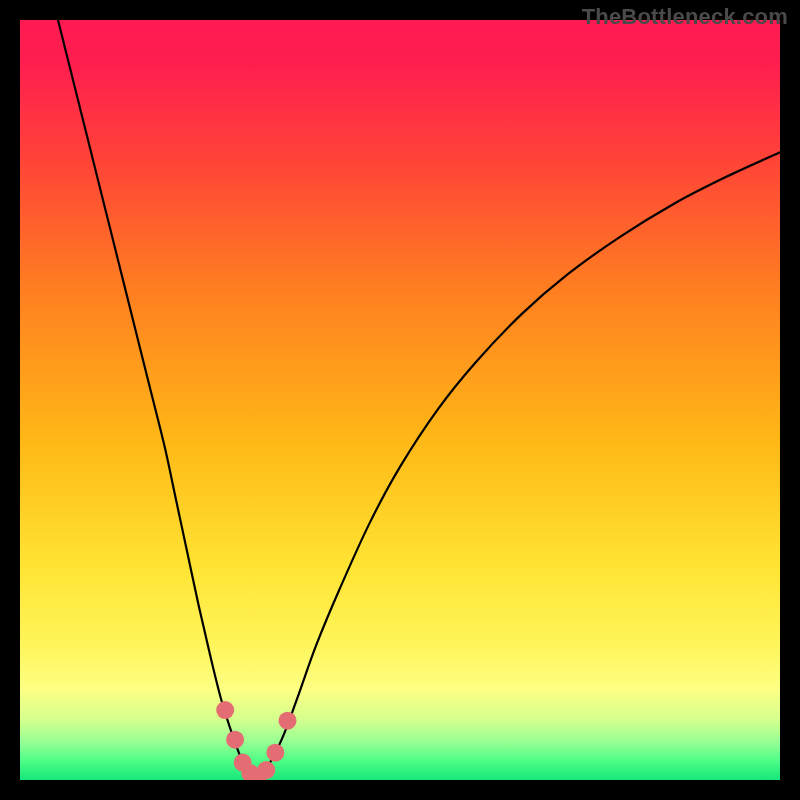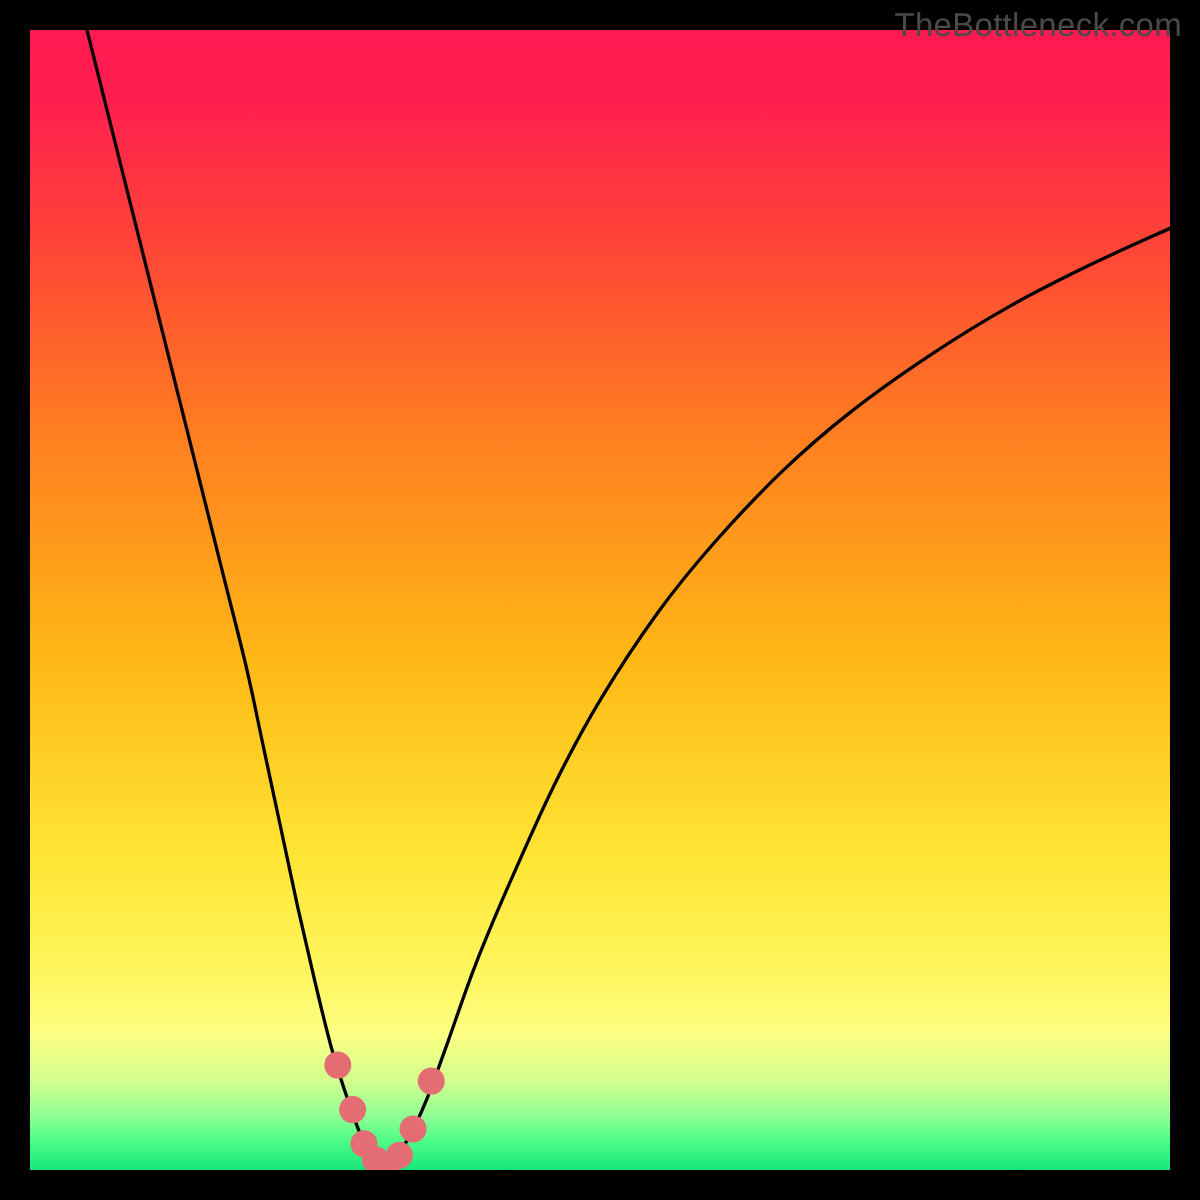--- a/index.html
+++ b/index.html
@@ -27,21 +27,21 @@
   .gradient-bg {
     position: absolute;
     inset: 0;
   }
   .watermark {
     position: absolute;
     top: 4px;
     right: 12px;
     color: #4a4a4a;
     font-size: 22px;
-    font-weight: 400;
+    font-weight: 700;
     letter-spacing: 0.2px;
     z-index: 5;
   }
   .curve-layer {
     position: absolute;
     inset: 0;
     z-index: 3;
   }
   .dots-layer {
     position: absolute;

